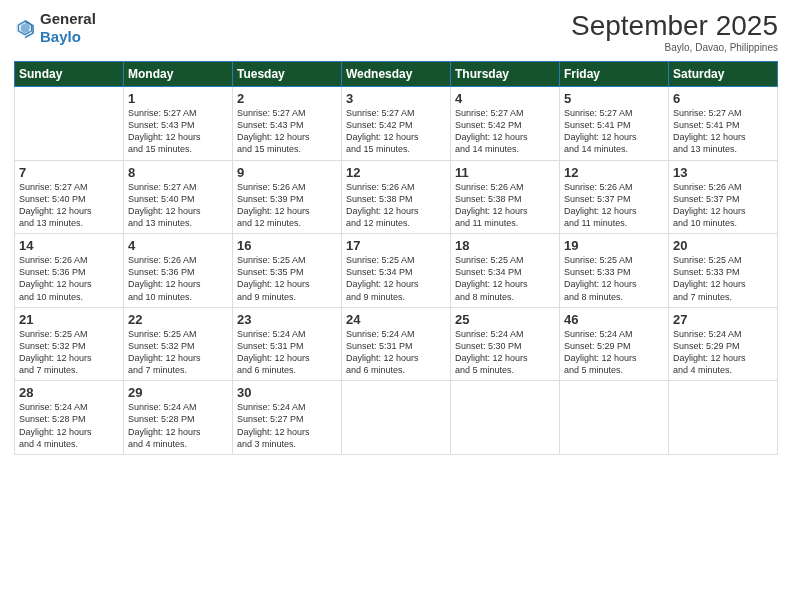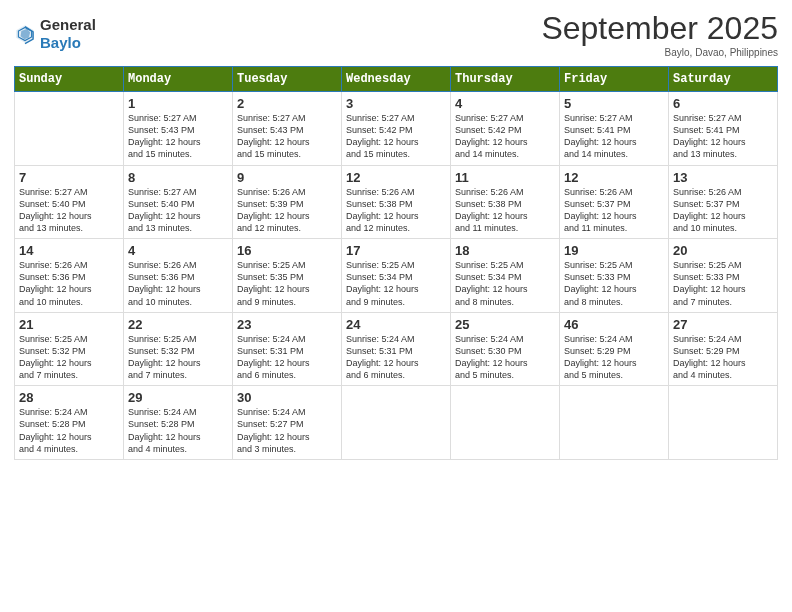--- a/index.html
+++ b/index.html
@@ -12,52 +12,51 @@
     }
     .page {
       width: 792px;
       height: 612px;
       padding: 10px 14px;
       background: #fff;
     }
     .header {
       display: flex;
       justify-content: space-between;
-      align-items: center;
+      align-items: flex-start;
       margin-bottom: 8px;
     }
     .logo {
       display: flex;
       align-items: center;
       gap: 4px;
     }
     .logo-icon {
       width: 22px;
       height: 22px;
     }
     .title-block {
       text-align: right;
     }
     .month-title {
-      font-size: 32px;
+      font-size: 28px;
       font-weight: normal;
       color: #333;
     }
     .location-title {
       font-size: 10px;
       color: #555;
     }
     table {
       width: 100%;
       border-collapse: collapse;
       table-layout: fixed;
     }
     thead tr {
-      background-color: #4d7c0f;
-      font-family: Liberation Mono, monospace;
+      background-color: #14532d;
     }
     thead th {
       color: #fff;
       font-size: 12px;
       font-weight: bold;
       padding: 5px 4px;
       border: 1px solid #2a7ab8;
       text-align: left;
     }
     tbody tr {

